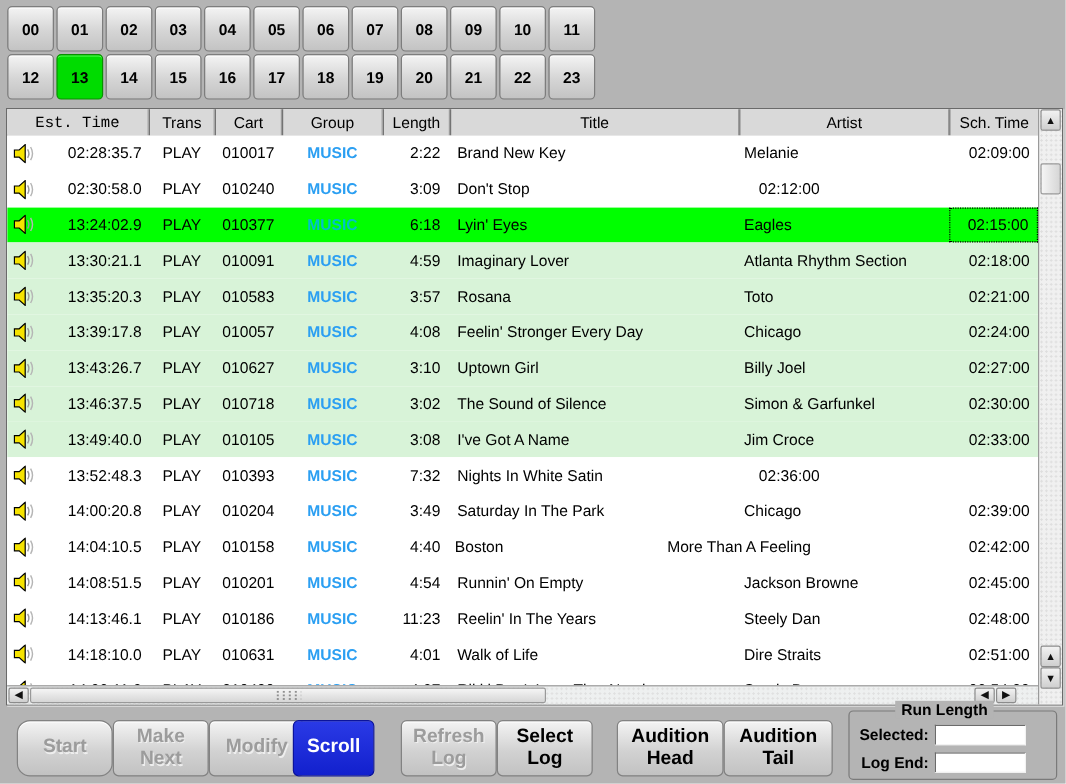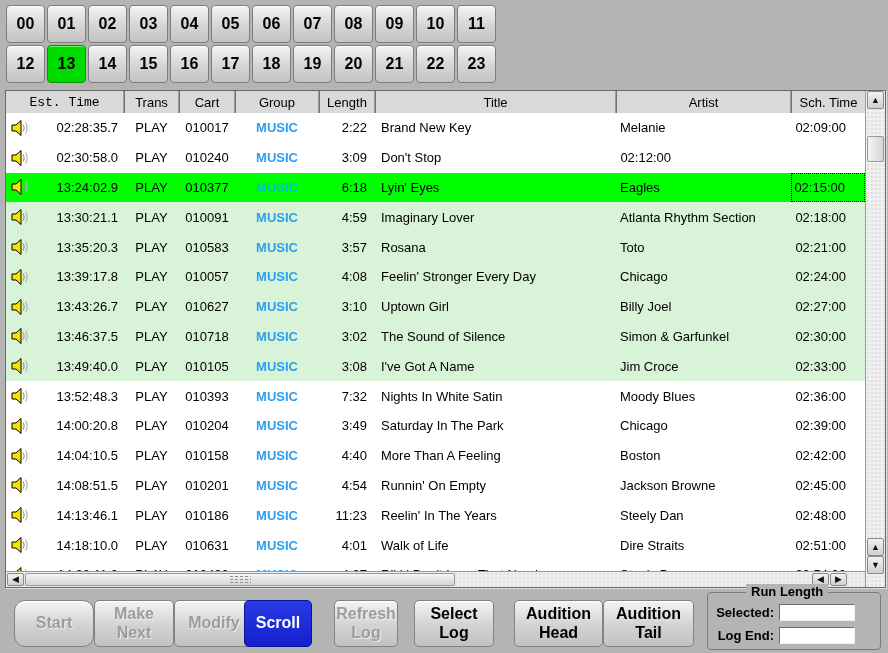--- a/index.html
+++ b/index.html
@@ -8,21 +8,21 @@
     background:#b4b4b4;
     font-family:"Liberation Sans","DejaVu Sans",sans-serif;
     -webkit-font-smoothing:antialiased;
   }
   
   .hour-row{position:absolute;left:6px;display:flex;gap:2px;}
   #hour-row-0{top:5px;} #hour-row-1{top:45px;}
   .hour-btn{
     width:39px;height:38px;box-sizing:border-box;
     display:flex;align-items:center;justify-content:center;
-    font-size:16px;font-weight:bold;color:#000;
+    font-size:13px;font-weight:bold;color:#000;
     background:linear-gradient(#f4f4f4,#d5d5d5 55%,#c3c3c3);
     border:1px solid #7d7d7d;border-radius:4px;
     box-shadow:inset 0 1px 0 #ffffff;
     cursor:default;user-select:none;
   }
   .hour-btn.active{
     background:var(--active-hour);
     border-color:#089000;
     box-shadow:inset 0 1px 0 #55ff55;
   }
@@ -54,21 +54,21 @@
   }
   .c-icon{width:28px;justify-content:center;}
   .c-est{width:90px;justify-content:flex-end;padding-right:6px;}
   .c-trans{width:55px;justify-content:center;}
   .c-cart{width:56px;justify-content:center;}
   .c-group{width:84px;justify-content:center;font-weight:bold;color:var(--group-label);}
   .zone-selected .c-group{color:var(--group-label-selected);}
   .c-length{width:56px;justify-content:flex-end;padding-right:8px;}
   .c-title{width:241px;padding-left:6px;}
   .c-artist{width:175px;padding-left:4px;}
-  .c-sch{width:74px;justify-content:flex-end;padding-right:19px;}
+  .c-sch{width:74px;justify-content:flex-end;padding-right:7px;}
   .zone-selected .c-sch{border:1px dotted #000;}
   .speaker{width:18px;height:16px;display:block;}
   
   .vscroll{position:absolute;top:0;right:0;bottom:0;width:20px;
     background:#f0f0f0;
     background-image:radial-gradient(#dedede 1px,transparent 1.1px);background-size:4px 4px;
     border-left:1px solid #9a9a9a;box-sizing:border-box;}
   .hscroll{position:absolute;left:0;right:20px;bottom:0;height:16px;
     background:#eef0f0;
     background-image:radial-gradient(#e0e0e0 1px,transparent 1.1px);background-size:4px 4px;
@@ -96,21 +96,21 @@
     display:flex;align-items:center;justify-content:center;text-align:center;
     font-size:16px;font-weight:bold;line-height:1.15;color:#000;
     background:linear-gradient(#f4f4f4,#d2d2d2 55%,#c2c2c2);
     border:1px solid #828282;border-radius:5px;
     box-shadow:inset 0 1px 0 #fff;cursor:default;user-select:none;padding:0 4px;
   }
   .btn.disabled{color:#9c9c9c;text-shadow:1px 1px 0 #eeeeee;}
   .btn.active{background:linear-gradient(#2a3ae6,var(--active-button));color:#fff;border-color:#0b139b;box-shadow:none;}
   .btn-start{left:14px;width:80px;border-radius:11px;} .btn-make-next{left:94px;width:80px;}
   .btn-modify{left:174px;width:80px;} .btn-scroll{left:244px;width:68px;}
-  .btn-refresh-log{left:334px;width:64px;} .btn-select-log{left:414px;width:80px;}
+  .btn-refresh-log{left:334px;width:80px;} .btn-select-log{left:414px;width:80px;}
   .btn-audition-head{left:514px;width:89px;} .btn-audition-tail{left:603px;width:91px;}
   
   .runlength{position:absolute;left:707px;top:592px;width:174px;height:58px;
     border:1px solid #7a7a7a;border-radius:4px;box-sizing:border-box;}
   .rl-title{position:absolute;top:-9px;left:38px;padding:0 5px;background:#b4b4b4;
     font-size:13px;font-weight:bold;color:#000;white-space:nowrap;}
   .rl-row{position:absolute;left:0;width:100%;height:20px;display:flex;align-items:center;}
   .rl-row1{top:9px;} .rl-row2{top:32px;}
   .rl-label{width:66px;text-align:right;font-size:13px;font-weight:bold;color:#000;}
   .rl-input{margin-left:5px;width:76px;height:17px;box-sizing:border-box;
@@ -325,21 +325,20 @@
   <path d="M12,4.5 q2.2,3.5 0,7" stroke="#9a9a9a" fill="none" stroke-width="1.2"></path>
   <path d="M14.5,2.5 q3.2,5.5 0,11" stroke="#b5b5b5" fill="none" stroke-width="1.2"></path>
 </svg>
           </div>
           <div class="cell c-est">13:52:48.3</div>
           <div class="cell c-trans">PLAY</div>
           <div class="cell c-cart">010393</div>
           <div class="cell c-group">MUSIC</div>
           <div class="cell c-length">7:32</div>
           <div class="cell c-title">Nights In White Satin</div>
-          <div class="cell c-artist">Moody Blues</div>
           <div class="cell c-sch">02:36:00</div>
         </div>
         <div class="trow zone-normal">
           <div class="cell c-icon">
             <svg class="speaker" viewBox="0 0 18 16" style="display: block;" xmlns="http://www.w3.org/2000/svg">
   <polygon points="1,5 5,5 10,0.5 10,15.5 5,11 1,11" fill="#f6e300" stroke="#000" stroke-width="1"></polygon>
   <path d="M12,4.5 q2.2,3.5 0,7" stroke="#9a9a9a" fill="none" stroke-width="1.2"></path>
   <path d="M14.5,2.5 q3.2,5.5 0,11" stroke="#b5b5b5" fill="none" stroke-width="1.2"></path>
 </svg>
           </div>
@@ -358,22 +357,22 @@
   <polygon points="1,5 5,5 10,0.5 10,15.5 5,11 1,11" fill="#f6e300" stroke="#000" stroke-width="1"></polygon>
   <path d="M12,4.5 q2.2,3.5 0,7" stroke="#9a9a9a" fill="none" stroke-width="1.2"></path>
   <path d="M14.5,2.5 q3.2,5.5 0,11" stroke="#b5b5b5" fill="none" stroke-width="1.2"></path>
 </svg>
           </div>
           <div class="cell c-est">14:04:10.5</div>
           <div class="cell c-trans">PLAY</div>
           <div class="cell c-cart">010158</div>
           <div class="cell c-group">MUSIC</div>
           <div class="cell c-length">4:40</div>
+          <div class="cell c-artist">Boston</div>
           <div class="cell c-title">More Than A Feeling</div>
-          <div class="cell c-artist">Boston</div>
           <div class="cell c-sch">02:42:00</div>
         </div>
         <div class="trow zone-normal">
           <div class="cell c-icon">
             <svg class="speaker" viewBox="0 0 18 16" style="display: block;" xmlns="http://www.w3.org/2000/svg">
   <polygon points="1,5 5,5 10,0.5 10,15.5 5,11 1,11" fill="#f6e300" stroke="#000" stroke-width="1"></polygon>
   <path d="M12,4.5 q2.2,3.5 0,7" stroke="#9a9a9a" fill="none" stroke-width="1.2"></path>
   <path d="M14.5,2.5 q3.2,5.5 0,11" stroke="#b5b5b5" fill="none" stroke-width="1.2"></path>
 </svg>
           </div>

